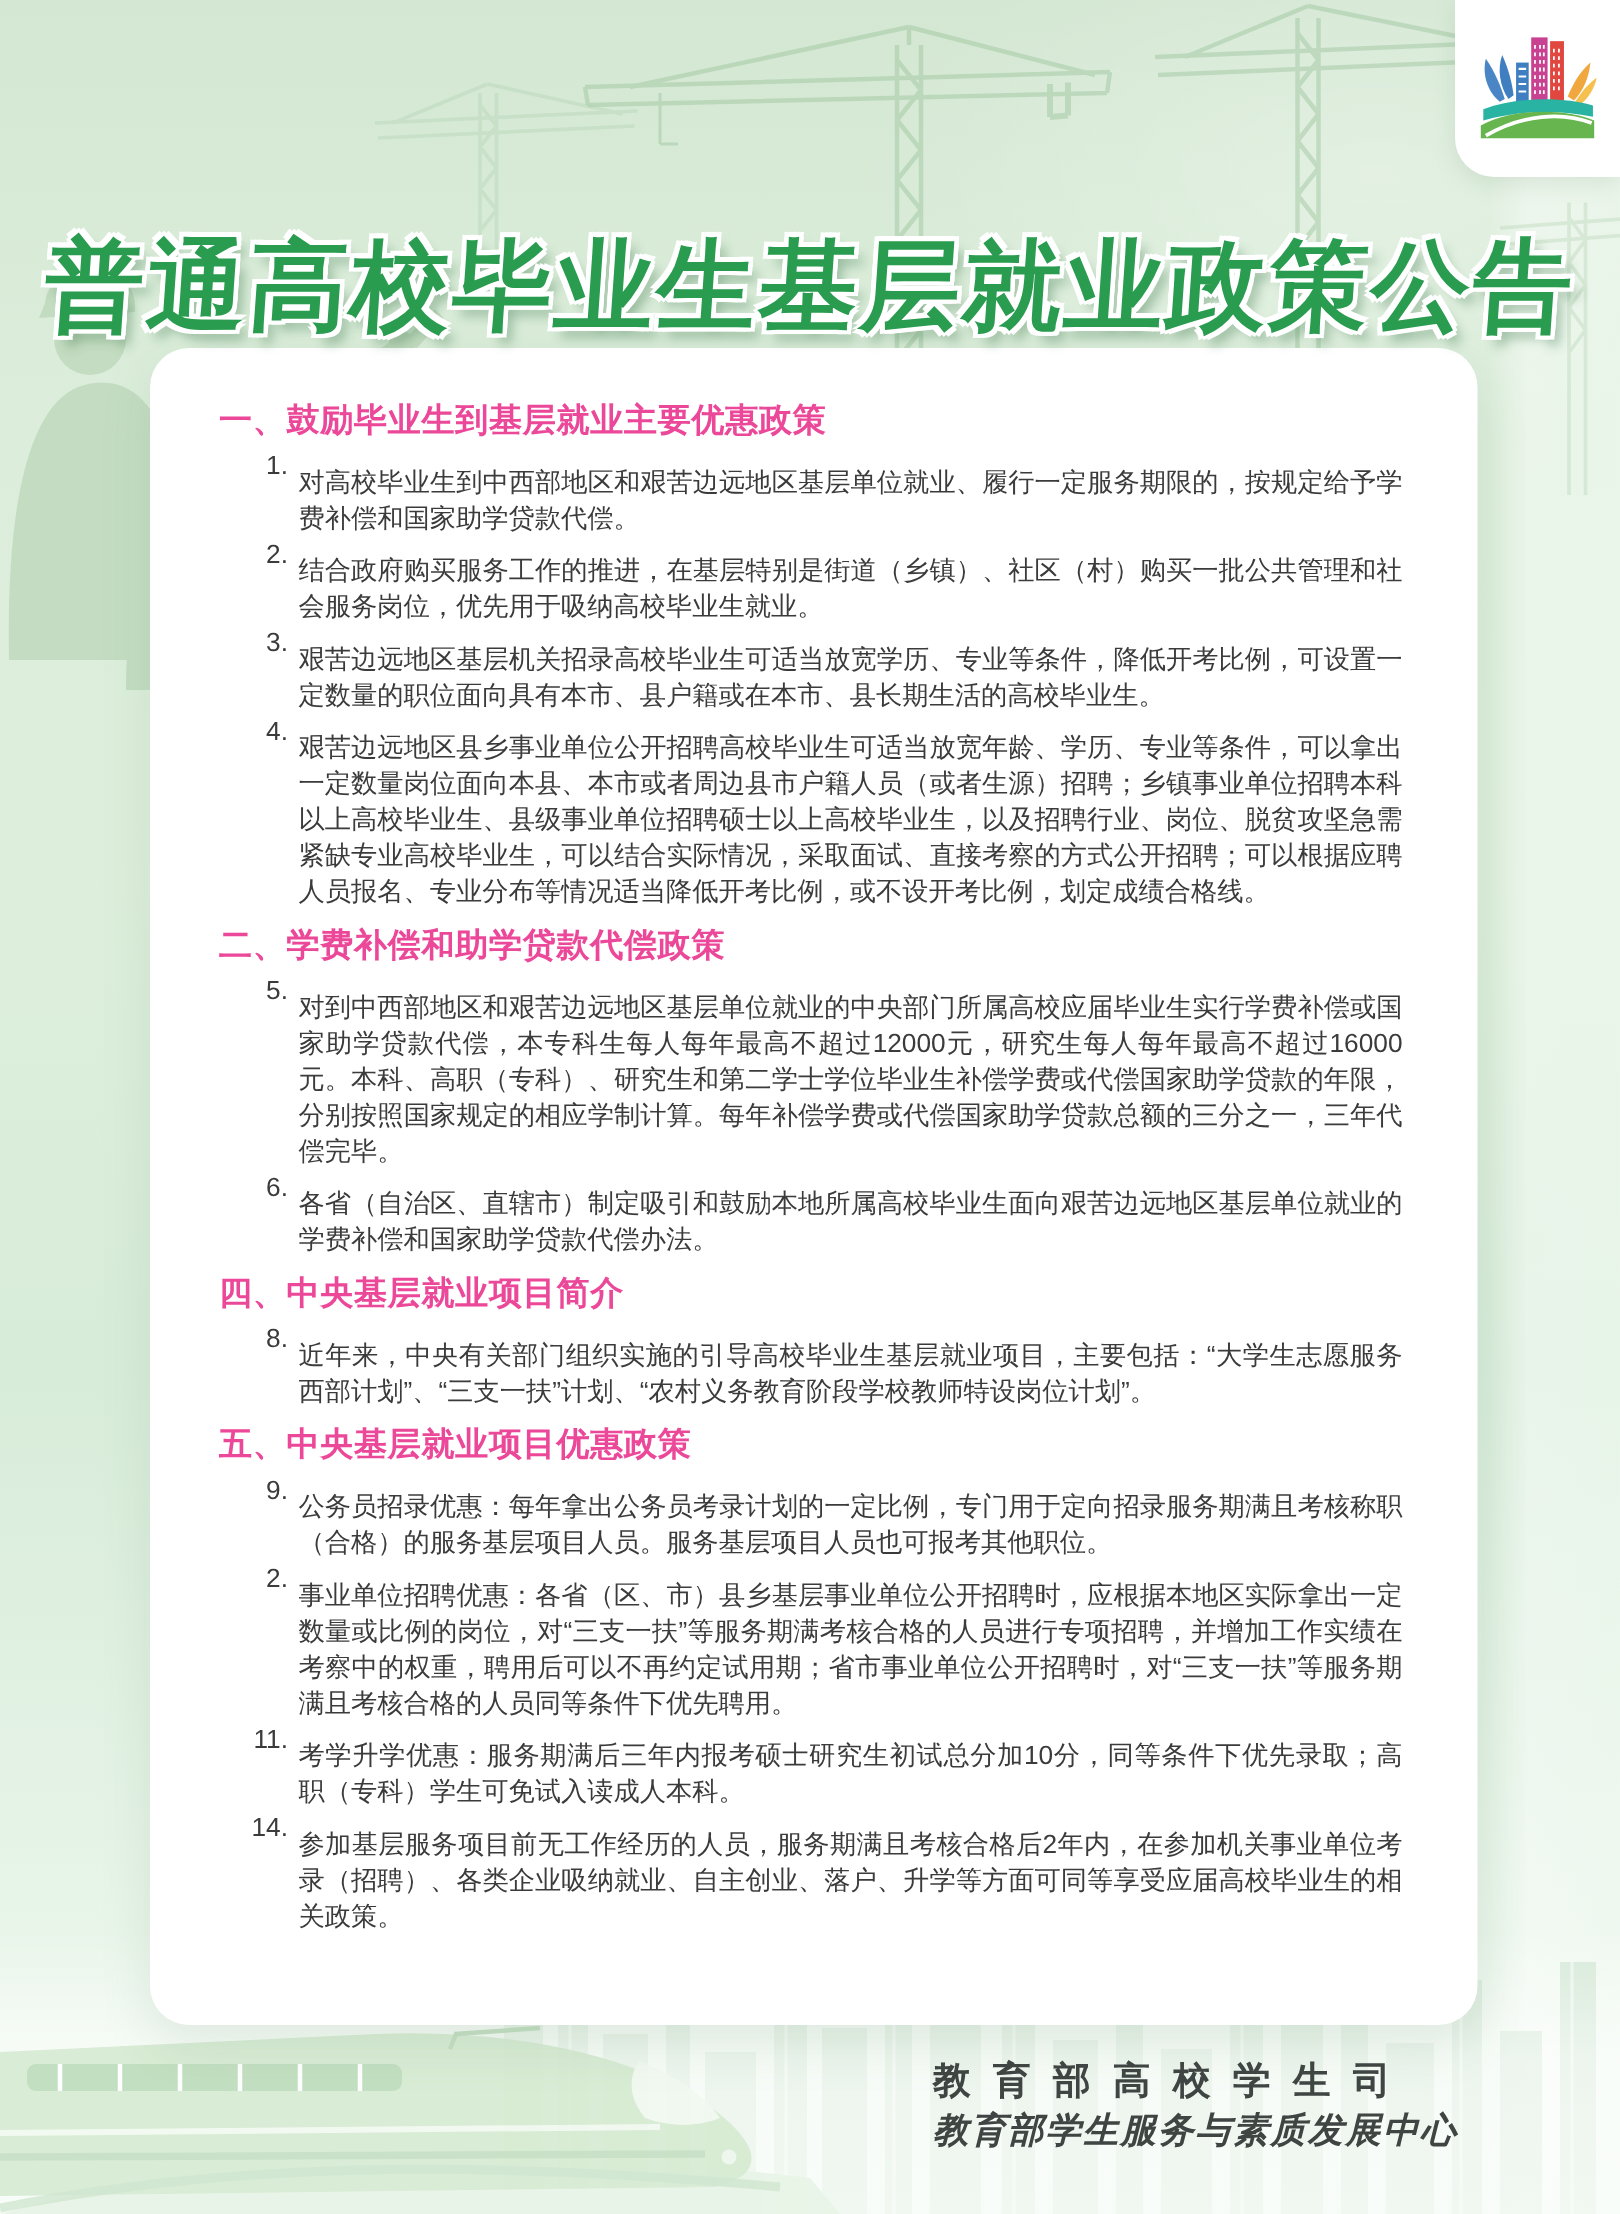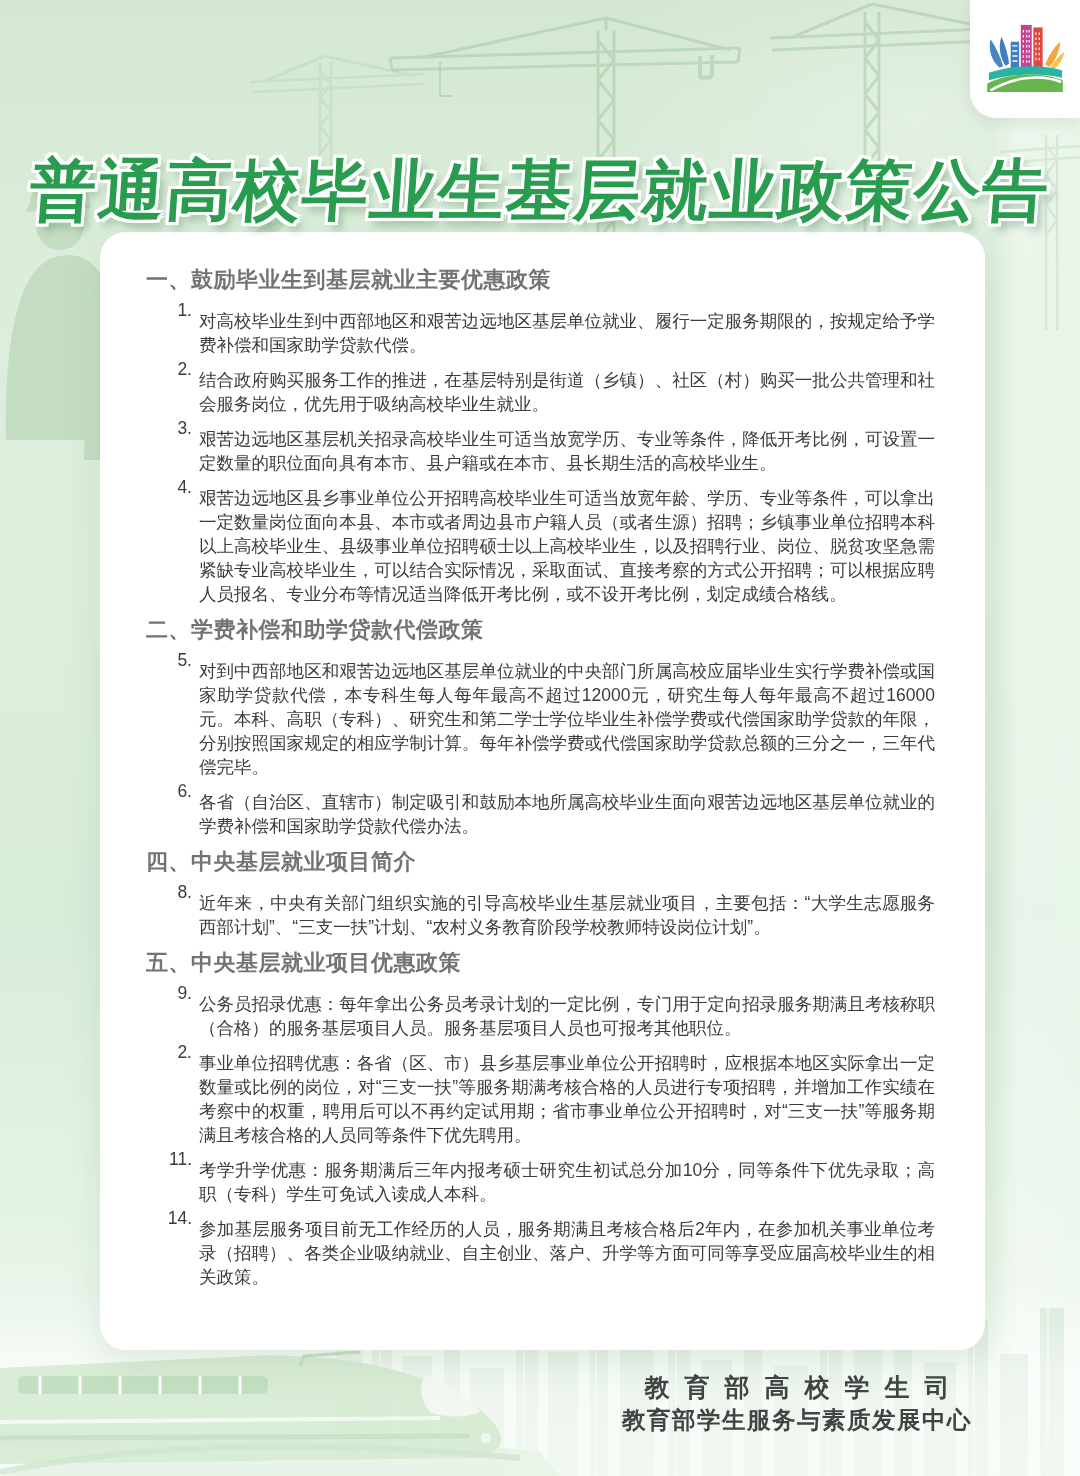--- a/index.html
+++ b/index.html
@@ -54,43 +54,43 @@
 
   
   .card{
     position:absolute;top:232px;left:100px;right:95px;height:1118px;z-index:4;
     background:#ffffff;border-radius:26px;
     box-shadow:0 12px 34px rgba(95,135,100,.14);
     padding:34px 50px 16px 46px;box-sizing:border-box;overflow:hidden;
   }
   .section{margin:0;}
   .section-heading{
-    color:#737373;font-weight:800;font-size:22px;line-height:28px;
+    color:#ec4899;font-weight:800;font-size:22px;line-height:28px;
     margin:10px 0 4px 0;letter-spacing:.5px;
   }
   .section:first-child .section-heading{margin-top:0;}
   .items{list-style:none;margin:0;padding:0 0 0 12px;}
   .item{display:flex;align-items:flex-start;}
   .item-num{
     flex:none;min-width:34px;text-align:right;padding-right:7px;
     color:#3b3b3b;font-size:17.5px;line-height:24px;
   }
   .item-text{
     flex:1;color:#3b3b3b;font-size:17.5px;line-height:24px;
     text-align:justify;
     margin-top:11px;
   }
 
   
   .footer{
-    position:absolute;right:108px;bottom:40px;z-index:6;text-align:center;
+    position:absolute;right:108px;bottom:40px;z-index:6;text-align:left;
     color:#3f4543;font-weight:700;
   }
   .footer-line1{font-size:25px;letter-spacing:15px;margin-right:-15px;line-height:34px;}
-  .footer-line2{font-size:23.5px;letter-spacing:1.5px;line-height:32px;}
+  .footer-line2{font-size:23.5px;letter-spacing:1.5px;line-height:32px;font-style:italic;}
 </style>
 </head>
 <body>
 
 <div class="bg-light"></div>
 <div class="right-band"></div>
 
 <svg class="deco deco-top" width="1080" height="420" viewBox="0 0 1080 420">
   <g stroke="#9cc49c" stroke-width="3" fill="none" opacity="0.45">
 

